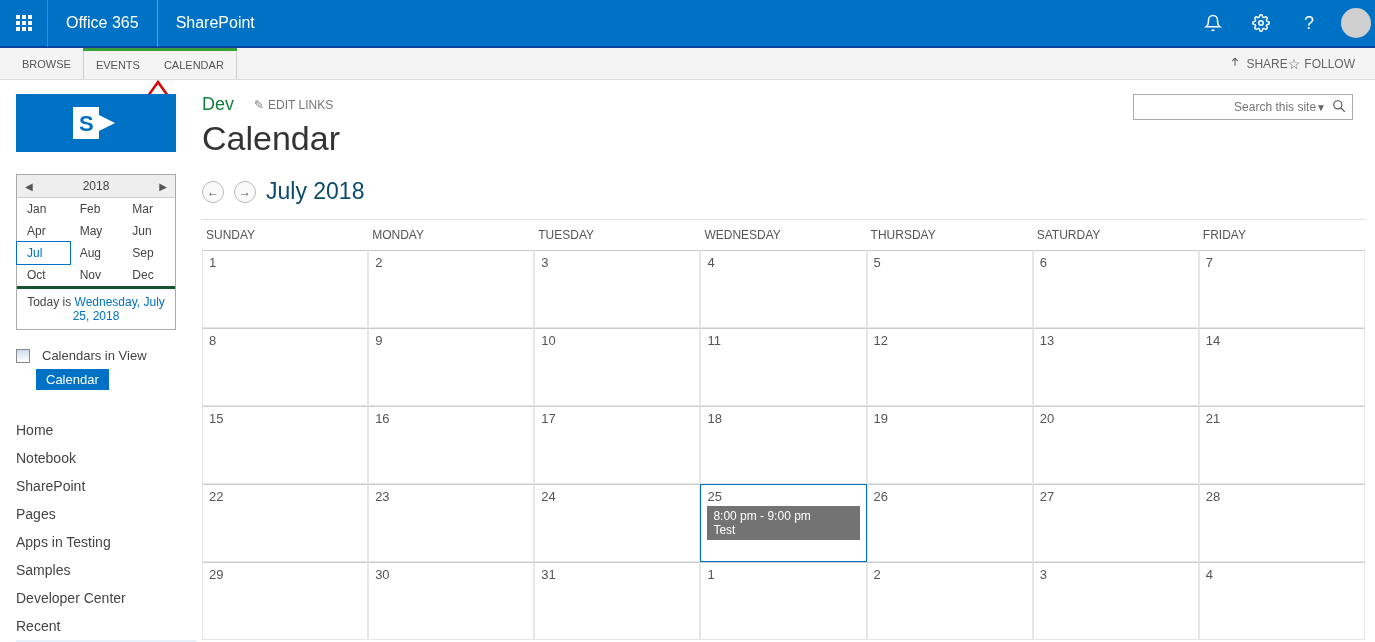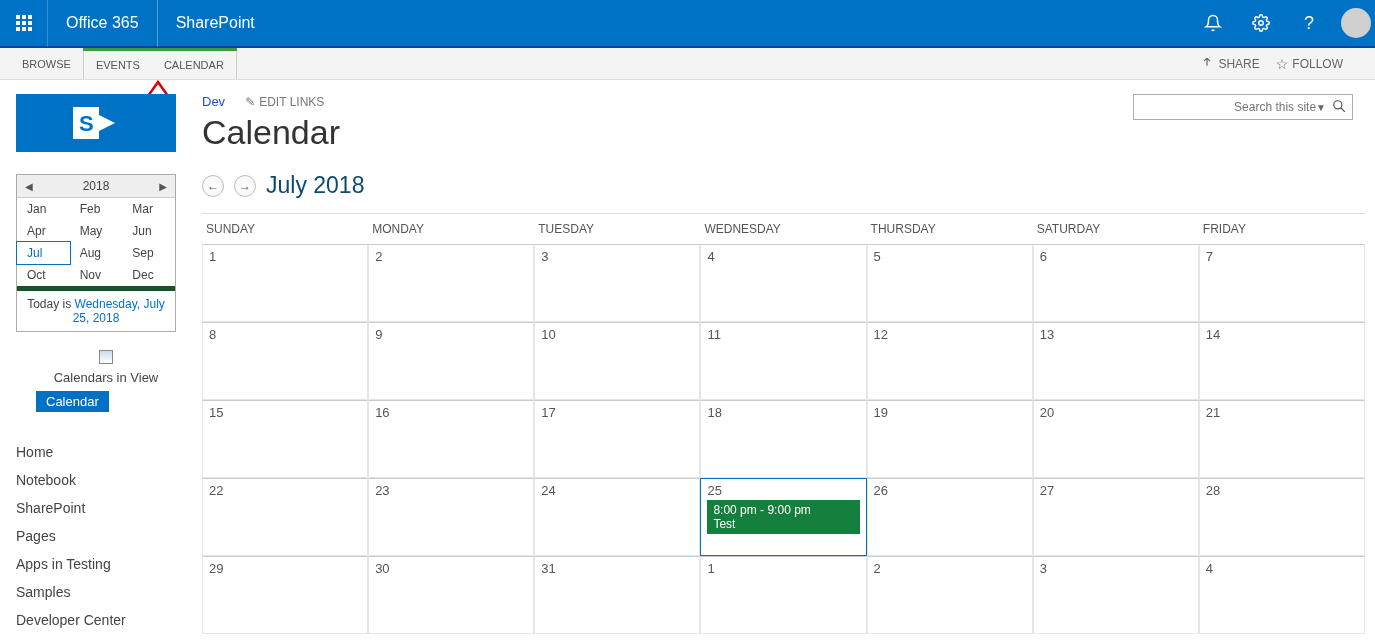--- a/index.html
+++ b/index.html
@@ -14,21 +14,21 @@
 .topbar .app { padding: 0 18px; font-size: 16px; }
 .topbar .spacer { flex: 1; }
 .topbar .icon-btn { width: 48px; height: 48px; display: flex; align-items: center; justify-content: center; cursor: pointer; font-size: 18px; }
 .avatar { width: 30px; height: 30px; border-radius: 50%; background: #d0d0d0; margin-right: 4px; margin-left: 8px; }
 
 
 .ribbon-row { background: #f4f4f4; border-bottom: 1px solid #ddd; height: 32px; display: flex; align-items: stretch; padding-left: 10px; }
 .ribbon-tab { padding: 1px 12px; font-size: 11px; color: #555; text-transform: uppercase; display: flex; align-items: center; cursor: pointer; }
 .ribbon-tab.group-first { border-left: 1px solid #ccc; }
 .ribbon-tab.group-last { border-right: 1px solid #ccc; }
-.ribbon-right { margin-left: auto; display: flex; align-items: center; padding-right: 32px; gap: 16px; color: #666; font-size: 12px; }
+.ribbon-right { margin-left: auto; display: flex; align-items: center; padding-right: 20px; color: #666; font-size: 12px; }
 .ribbon-right span { cursor: pointer; display: inline-flex; align-items: center; gap: 4px; }
 
 
 .arrow-annot { position: absolute; left: 146px; top: 80px; pointer-events:none; }
 
 
 .page { display: flex; padding: 14px 10px 0 16px; position: relative; }
 .left-col { width: 180px; flex-shrink: 0; }
 .main-col { flex: 1; padding-left: 6px; }
 
@@ -36,36 +36,36 @@
 .site-logo { width: 160px; height: 58px; background: #0072c6; display: flex; align-items: center; justify-content: center; margin-bottom: 22px; }
 .site-logo svg { width: 50px; height: 40px; }
 
 
 .mini-cal { width: 160px; border: 1px solid #ababab; font-size: 12px; color: #444; }
 .mini-cal .year-row { display: flex; align-items: center; justify-content: space-between; background: #eee; border-bottom: 1px solid #ccc; padding: 4px 8px; }
 .mini-cal .year-row .nav { cursor: pointer; color: #555; font-size: 10px; }
 .mini-cal .months { display: grid; grid-template-columns: 1fr 1fr 1fr; }
 .mini-cal .months div { padding: 4px 10px; cursor: pointer; }
 .mini-cal .months div.sel { outline: 1px solid #0072c6; color: #0072c6; }
-.mini-cal .today-line { padding: 6px 6px; text-align: center; border-top: 5px solid #14532d; font-size: 12px; }
+.mini-cal .today-line { padding: 6px 6px; text-align: center; border-top: 3px solid #14532d; font-size: 12px; }
 .mini-cal .today-line a { color: #0072c6; }
 
 .calview-box { margin-top: 18px; font-size: 13px; }
-.calview-box .label { color: #444; display: flex; align-items: center; gap: 6px; flex-direction: column; }
+.calview-box .label { color: #444; display: flex; align-items: center; gap: 12px; }
 .calview-box .chip { display: inline-block; background: #0072c6; color: #fff; padding: 3px 10px; margin-top: 6px; margin-left: 20px; font-size: 13px; }
 
 
 .ql { margin-top: 26px; }
 .ql a { display: block; padding: 6px 0; color: #444; font-size: 14px; }
 .ql a.active { background: #e6f2fa; padding-left: 18px; color: #0072c6; }
 .ql .indent { padding-left: 28px; font-size: 13px; color: #666; }
 
 
 .breadcrumb-row { display: flex; align-items: center; gap: 20px; margin-bottom: 4px; }
-.breadcrumb-row .bc { color: #1d4ed8; font-size: 13px; }
+.breadcrumb-row .bc { color: #15803d; font-size: 18px; }
 .breadcrumb-row .edit-links { color: #777; font-size: 12px; display: flex; align-items: center; gap: 4px; cursor: pointer; }
 h1.page-title { font-size: 34px; font-weight: 300; color: #333; margin-bottom: 20px; }
 
 
 .search-area { position: absolute; right: 12px; top: 0px; width: 220px; border: 1px solid #ababab; height: 26px; display: flex; align-items: center; padding: 0 6px; }
 .search-area input { border: 0; outline: 0; flex: 1; font-size: 12px; color: #4c1d95; text-align: right; }
 .search-area .dd { color: #666; font-size: 10px; margin-right: 6px; cursor: pointer; }
 .search-area .go { color: #555; cursor: pointer; }
 
 
@@ -73,21 +73,21 @@
 .month-nav .circ { width: 22px; height: 22px; border: 1px solid #bbb; border-radius: 50%; display: flex; align-items: center; justify-content: center; cursor: pointer; color: #555; font-size: 12px; background: #fafafa; }
 .month-nav .label { font-size: 23px; color: #0c4a6e; text-align: center; }
 
 
 .cal { border-top: 1px solid #ddd; }
 .cal-head { display: grid; grid-template-columns: repeat(7, 1fr); }
 .cal-head div { padding: 8px 4px; font-size: 12px; color: #555; text-transform: uppercase; }
 .cal-body .week { display: grid; grid-template-columns: repeat(7, 1fr); }
 .cal-body .day { border: 1px solid #e6e6e6; border-top: 1px solid #ccc; min-height: 78px; padding: 4px 6px; font-size: 13px; color: #555; position: relative; background: #fff; }
 .cal-body .day.today { border: 1px solid #0072c6; }
-.event { background: #15803d; color: #fff; font-size: 12px; padding: 3px 6px; margin-top: 2px; cursor: pointer; }
+.event { background: #737373; color: #fff; font-size: 12px; padding: 3px 6px; margin-top: 2px; cursor: pointer; }
 .event .time { display: block; }
 .event .title { display: block; }
 
 </style>
 </head>
 <body>
 
 <div class="topbar">
   <div class="waffle">
     <svg viewBox="0 0 16 16" fill="#fff">

